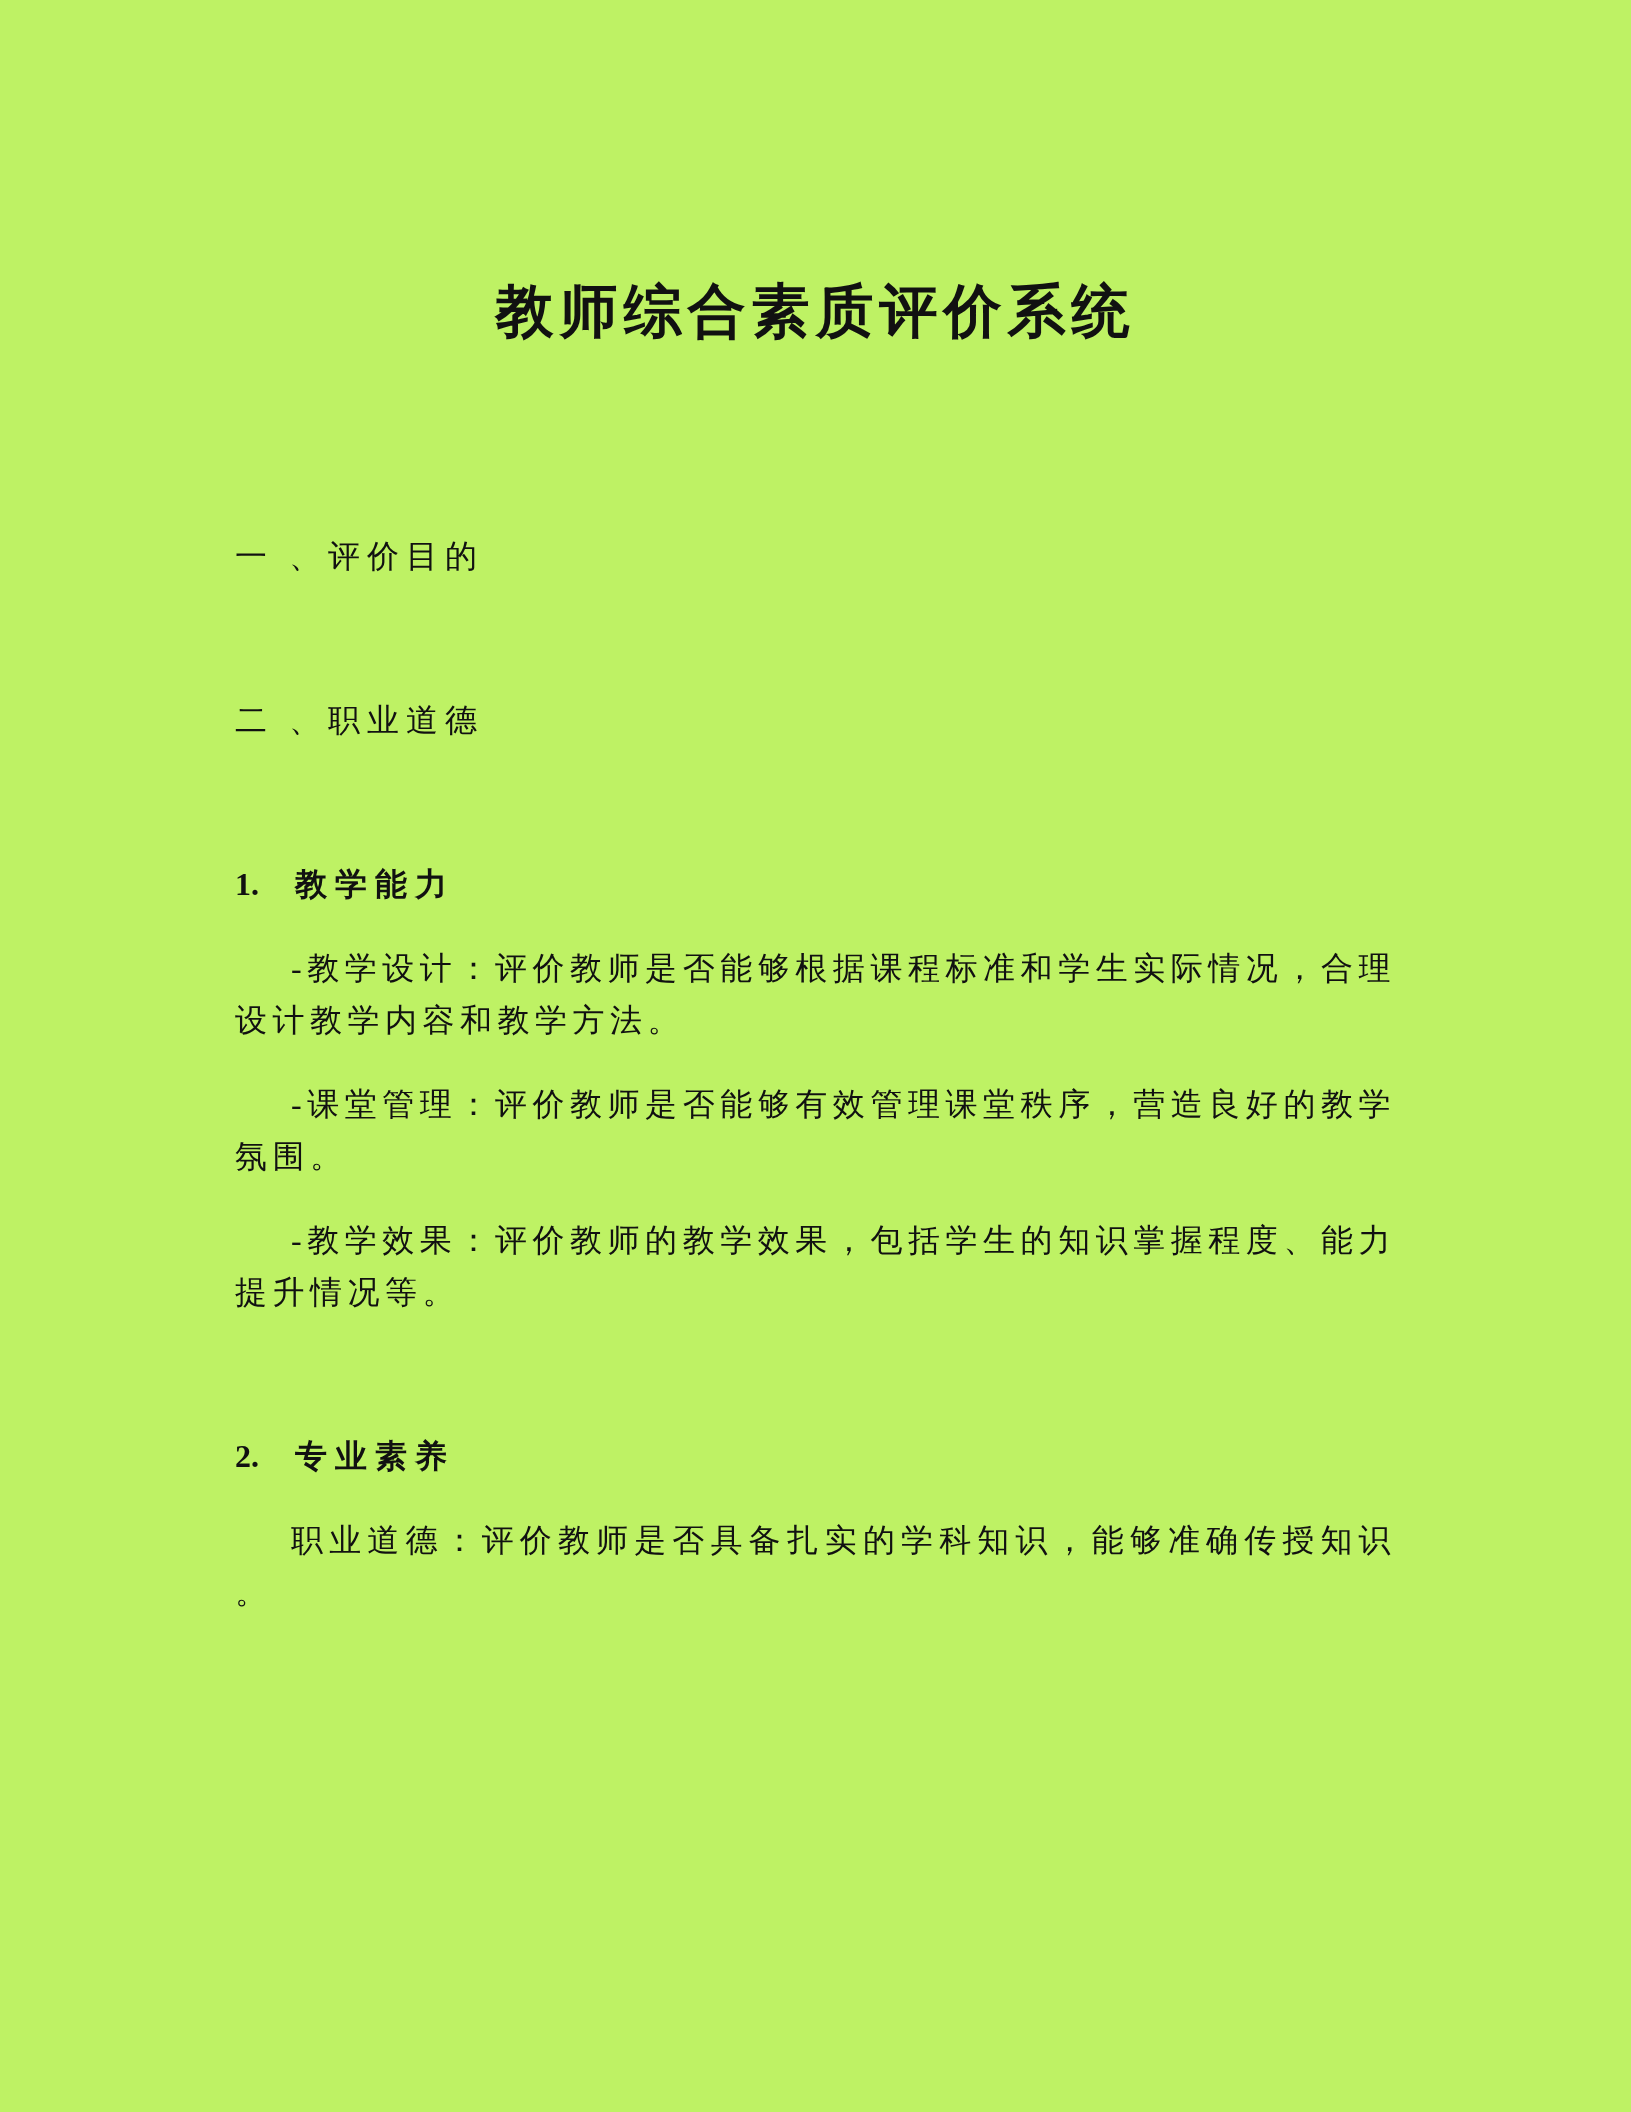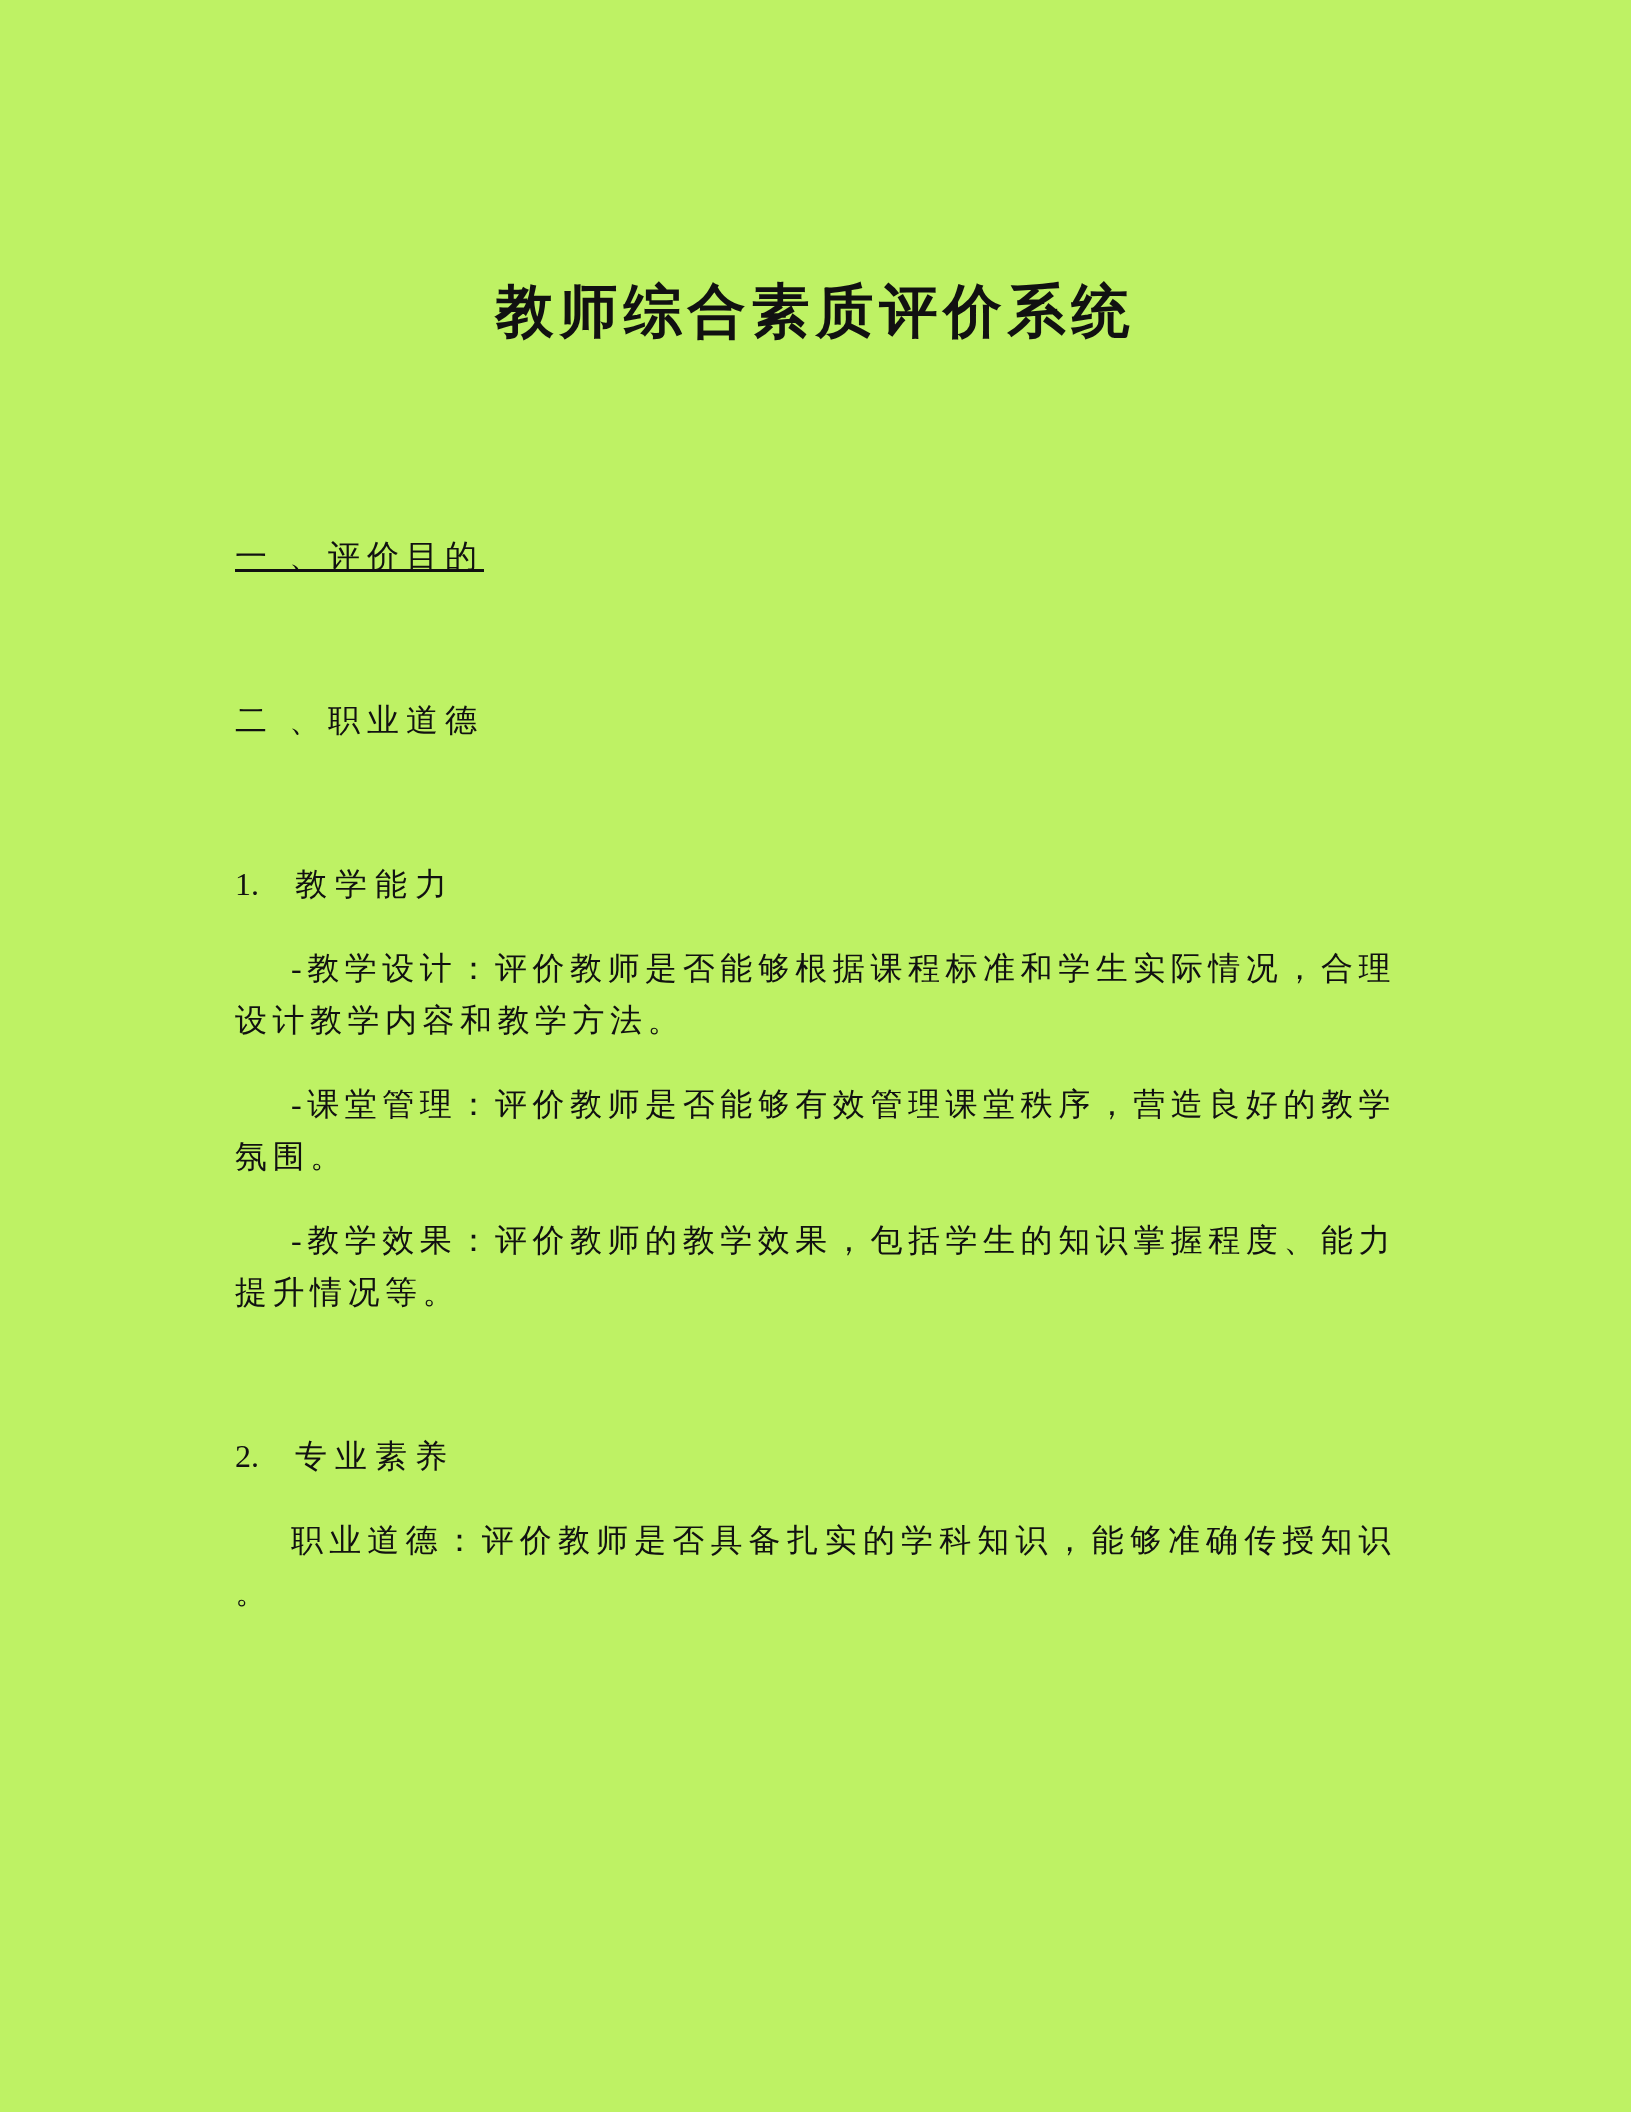--- a/index.html
+++ b/index.html
@@ -26,34 +26,35 @@
     text-align: center;
     letter-spacing: 6px;
     white-space: nowrap;
   }
   .heading {
     font-size: 32px;
     line-height: 52px;
     font-weight: 400;
     letter-spacing: 7px;
   }
-  .heading-first { margin-top: 176px; text-decoration: underline; }
+  .heading-first { margin-top: 176px; }
   .heading-next  { margin-top: 112px; }
   .para {
     margin: 112px 0 0 0;
     font-size: 32px;
     line-height: 52px;
     letter-spacing: 5.5px;
     text-align: justify;
     text-justify: inter-character;
   }
   .item {
     margin-top: 112px;
     font-size: 32px;
     line-height: 52px;
+    font-weight: bold;
   }
   .item .num {
     letter-spacing: 0;
     margin-right: 36px;
   }
   .item .label {
     letter-spacing: 8px;
   }
   .bullet {
     margin: 32px 0 0 0;

